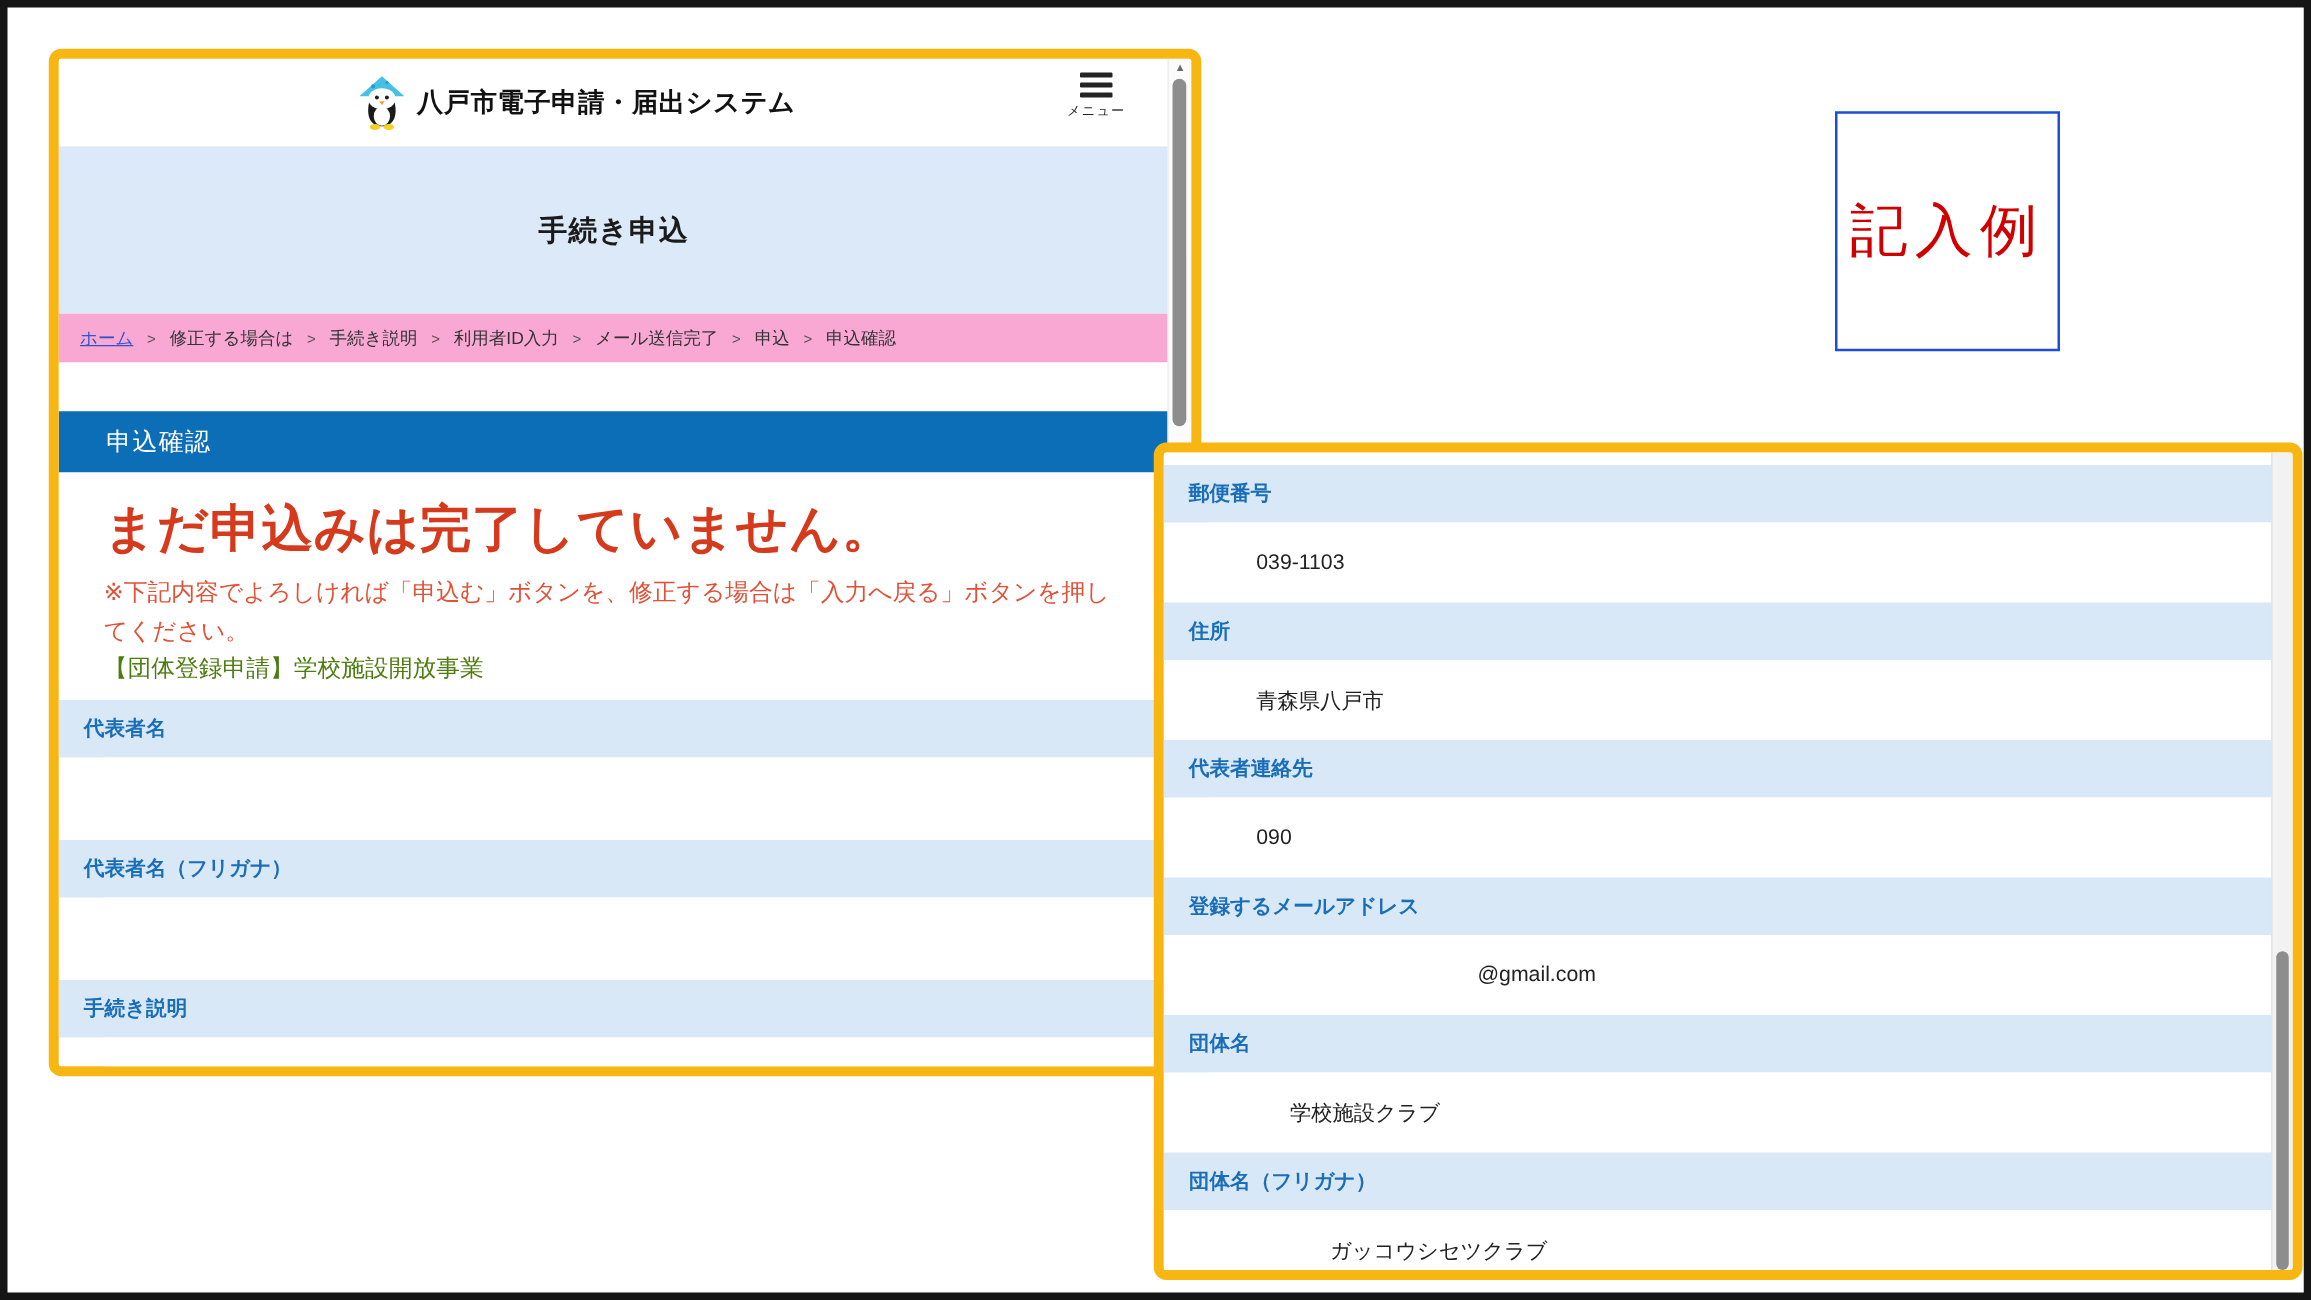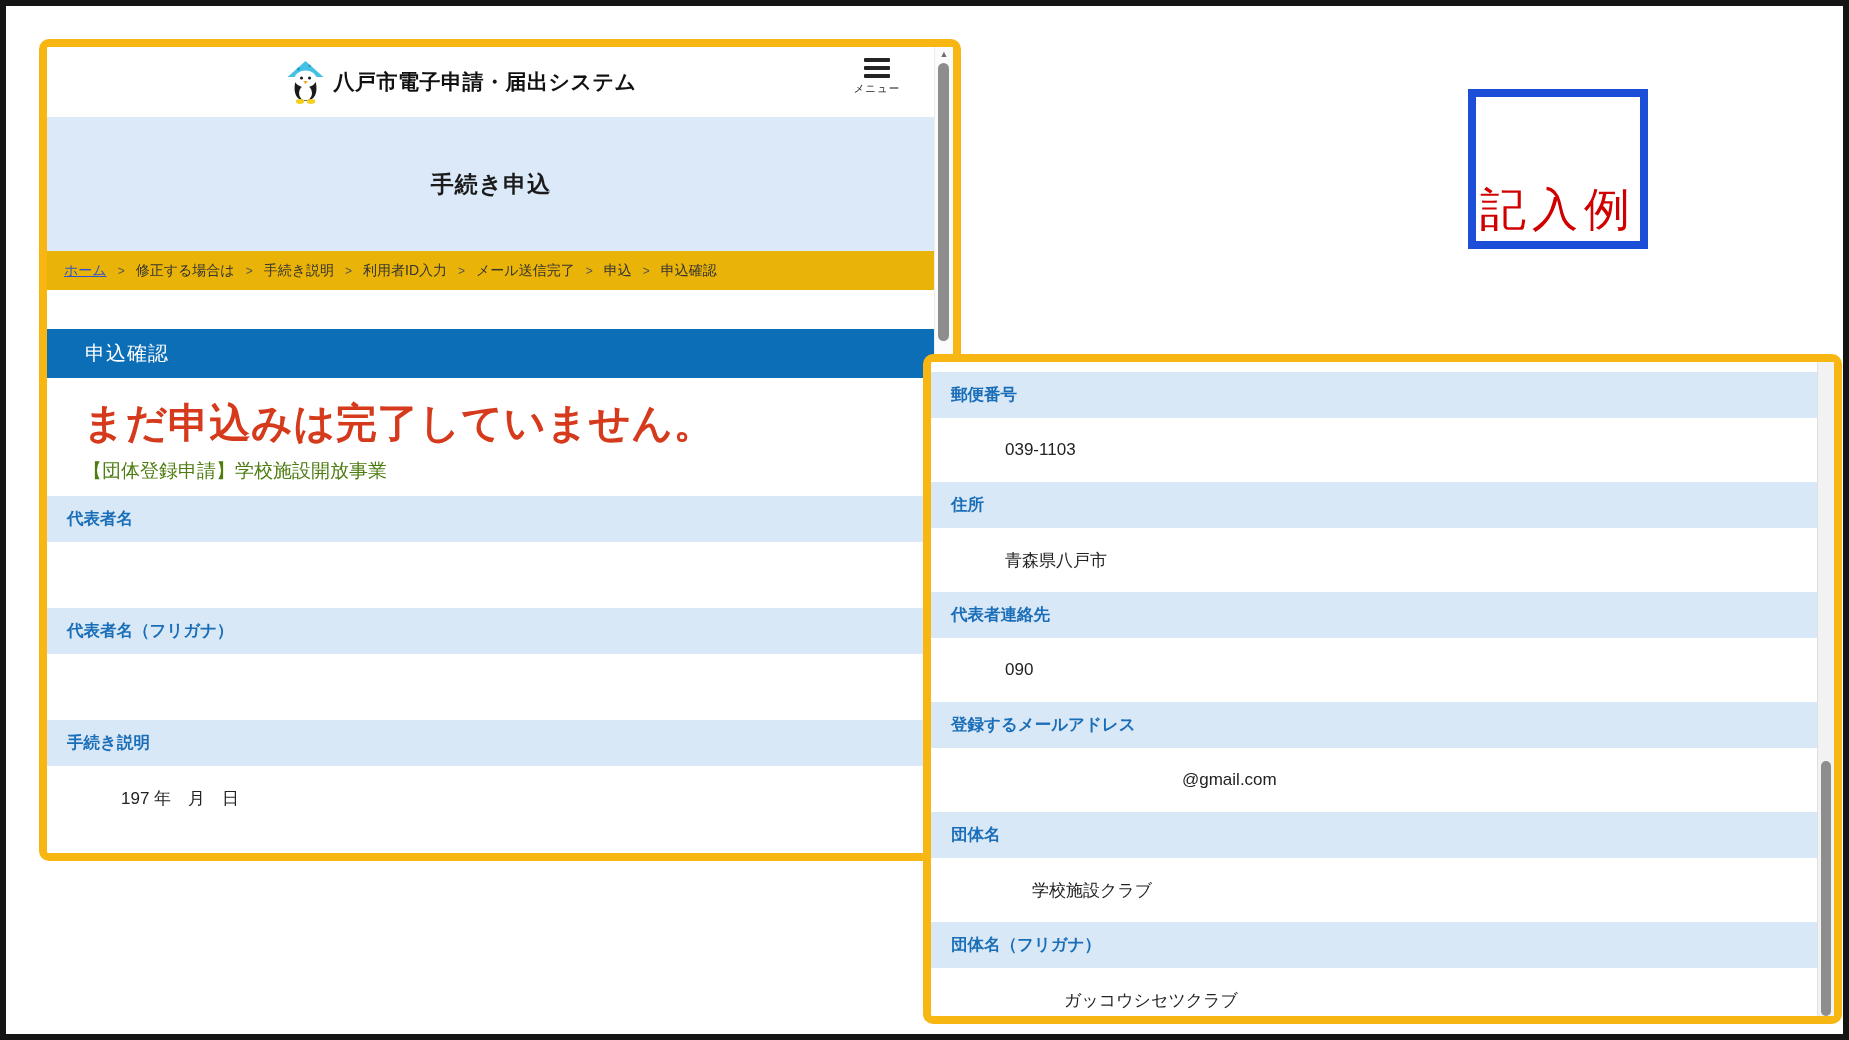--- a/index.html
+++ b/index.html
@@ -38,21 +38,21 @@
   .menu-label{font-size:10.5px;color:#222;letter-spacing:1px;}
 
   
   .title-banner{
     height:134px;width:calc(100% - 18px);
     background:#dce9f8;display:flex;align-items:center;justify-content:center;
   }
   .title-banner h1{margin:0;font-size:23px;font-weight:bold;color:#1b1b1b;letter-spacing:1px;}
   .breadcrumb{
     height:39px;width:calc(100% - 18px);box-sizing:border-box;
-    background:#eab308;display:flex;align-items:center;
+    background:#f9a8d4;display:flex;align-items:center;
     padding-left:17px;gap:11px;font-size:14px;color:#333;white-space:nowrap;
   }
   .crumb-home{color:#2f55cb;text-decoration:underline;cursor:pointer;}
   .crumb-sep{color:#555;font-size:12px;}
   .white-gap{height:39px;width:calc(100% - 18px);background:#fff;}
 
   
   .section-bar{
     height:49px;width:calc(100% - 18px);box-sizing:border-box;
     background:#0d6eb8;color:#fff;display:flex;align-items:center;
@@ -82,23 +82,23 @@
   
   .scrollbar{position:absolute;top:0;bottom:0;right:0;}
   .left-scrollbar{width:18px;background:#fbfbfb;border-left:1px solid #ececec;}
   .left-scrollbar .thumb{position:absolute;left:3px;width:11px;top:16px;height:278px;background:#8d8d8d;border-radius:7px;}
   .left-scrollbar .arrow{position:absolute;top:1px;left:0;width:100%;text-align:center;font-size:9px;color:#6d6d6d;line-height:12px;}
   .right-scrollbar{width:16px;background:#f2f2f2;border-left:1px solid #e0e0e0;}
   .right-scrollbar .thumb{position:absolute;left:3px;width:10px;top:61%;height:39%;background:#8d8d8d;border-radius:6px;}
 
   
   .stamp{
-    position:absolute;left:1462px;top:83px;width:180px;height:160px;
-    box-sizing:border-box;border:8px solid #1d4ed8;background:#fff;
-    display:flex;align-items:flex-end;justify-content:center;z-index:3;
+    position:absolute;left:1462px;top:83px;width:180px;height:192px;
+    box-sizing:border-box;border:2px solid #1d4ed8;background:#fff;
+    display:flex;align-items:center;justify-content:center;z-index:3;
   }
   .stamp span{
     font-family:"Liberation Serif","DejaVu Serif",serif;
     font-size:46px;color:#d10000;letter-spacing:6px;white-space:nowrap;
   }
 </style>
 </head>
 <body>
 
 <div class="canvas">
@@ -154,20 +154,21 @@
       </nav>
 
       <div class="white-gap"></div>
 
       <div class="section-bar">
         <span>申込確認</span>
       </div>
 
       <div class="warning">
         <h2>まだ申込みは完了していません。</h2>
+        <p class="note">※下記内容でよろしければ「申込む」ボタンを、修正する場合は「入力へ戻る」ボタンを押してください。</p>
         <p class="procedure">【団体登録申請】学校施設開放事業</p>
       </div>
 
       <div class="rows">
         <div class="row-label">
           <span>代表者名</span>
         </div>
         <div class="row-value">
           <span></span>
         </div>

